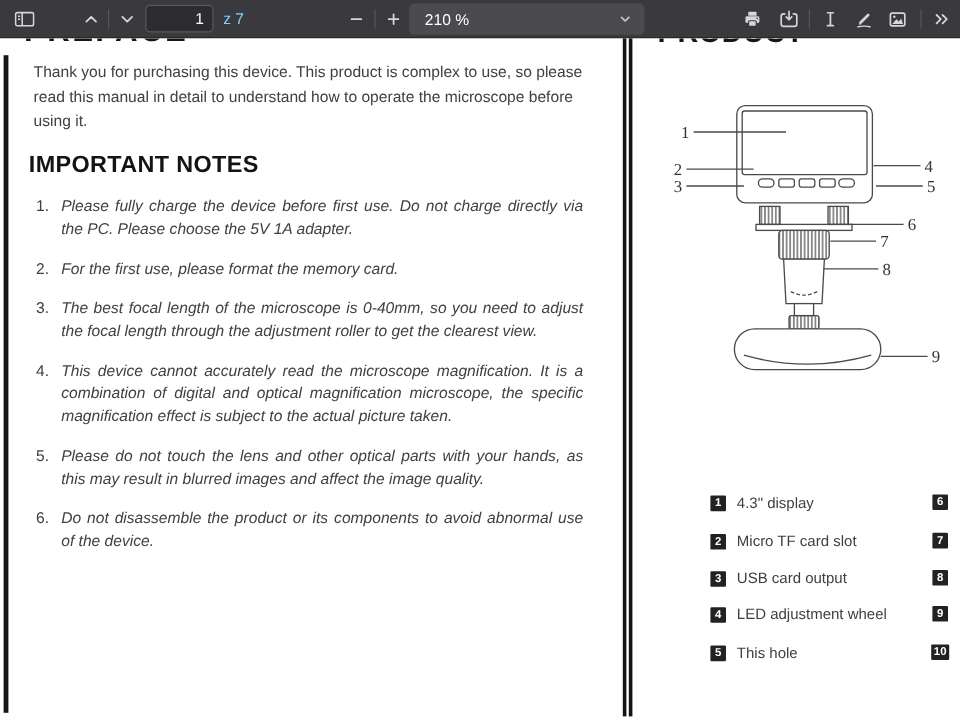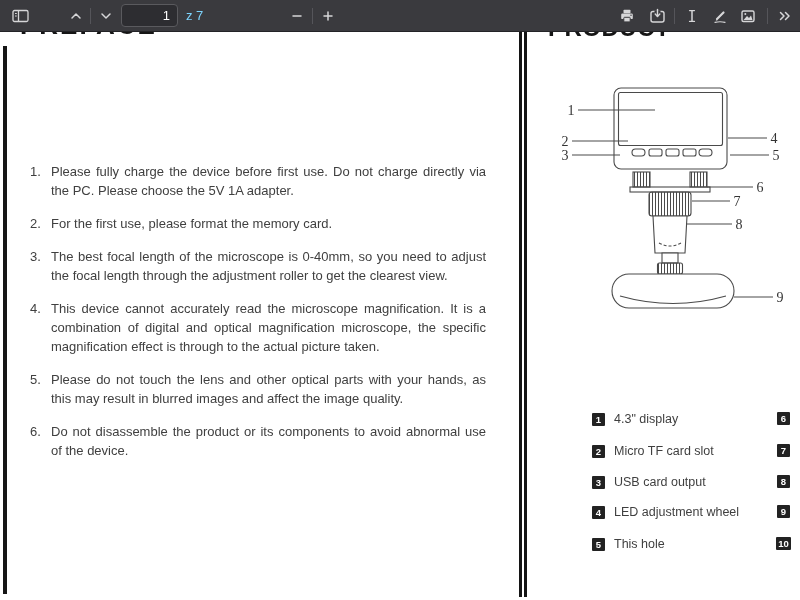--- a/index.html
+++ b/index.html
@@ -33,21 +33,21 @@
   .clip-left{left:20px;height:7px;font-size:26px;letter-spacing:2px;}
   .clip-left .inner{margin-top:-20px;}
   .clip-right{left:548px;height:9px;font-size:24px;letter-spacing:0.5px;}
   .clip-right .inner{margin-top:-17px;}
 
   .intro{position:absolute;left:28px;top:18px;width:464px;font-size:13px;line-height:20.5px;color:#404040;}
   .sec-head{position:absolute;left:24px;top:94px;font-size:19.5px;font-weight:bold;color:#141414;letter-spacing:0.3px;}
   .notes{position:absolute;left:30px;top:130px;width:456px;}
   .note{display:flex;margin-bottom:14px;font-size:13px;line-height:19px;color:#404040;}
   .note-num{width:21px;flex:none;}
-  .note-text{flex:1;text-align:justify;}
+  .note-text{flex:1;text-align:justify;font-style:italic;}
 
   
   .diagram{position:absolute;left:540px;top:38px;}
   .legend-row{position:absolute;display:flex;align-items:center;}
   .lg-sq{width:13px;height:13px;background:#222222;color:#ffffff;font-size:9.5px;font-weight:bold;
     text-align:center;line-height:13px;border-radius:1px;flex:none;}
   .lg-sq.wide{width:15px;}
   .lg-label{margin-left:9px;font-size:12.5px;color:#3f3f3f;white-space:nowrap;}
 </style>
 </head>
@@ -86,20 +86,26 @@
       </svg>
     </div>
     <div class="tb-sep" style="left:312px"></div>
     <div class="tb-btn" style="left:316px">
       <svg width="16" height="16" viewBox="0 0 16 16">
         <line x1="4" y1="8" x2="12" y2="8" stroke="#d6d6d8" stroke-width="1.5" stroke-linecap="round"></line>
         <line x1="8" y1="4" x2="8" y2="12" stroke="#d6d6d8" stroke-width="1.5" stroke-linecap="round"></line>
       </svg>
     </div>
 
+    <div class="zoom-dd">
+      <span class="zv">210 %</span>
+      <svg width="12" height="12" viewBox="0 0 12 12">
+        <polyline points="3,4.5 6,7.5 9,4.5" fill="none" stroke="#c9c9cb" stroke-width="1.4" stroke-linecap="round" stroke-linejoin="round"></polyline>
+      </svg>
+    </div>
 
     <div class="tb-btn" style="left:615px">
       <svg width="16" height="16" viewBox="0 0 16 16">
         <rect x="4.5" y="1.8" width="7" height="3.4" rx="0.8" fill="#d6d6d8"></rect>
         <rect x="2.2" y="5.5" width="11.6" height="5.6" rx="1.2" fill="#d6d6d8"></rect>
         <rect x="4.8" y="9.3" width="6.4" height="4.6" rx="0.8" fill="#d6d6d8" stroke="#3a3a3e" stroke-width="1"></rect>
         <circle cx="12" cy="7.3" r="0.7" fill="#3a3a3e"></circle>
       </svg>
     </div>
     <div class="tb-btn" style="left:645px">
@@ -142,37 +148,39 @@
   </div>
 
   <div class="doc">
     <div class="page-border-left"></div>
     <div class="divider-a"></div>
     <div class="divider-b"></div>
 
     <div class="clip-head clip-left">
       <span class="inner">PREFACE</span>
     </div>
+    <p class="intro" style="margin:0">Thank you for purchasing this device. This product is complex to use, so please read this manual in detail to understand how to operate the microscope before using it.</p>
+    <div class="sec-head">IMPORTANT NOTES</div>
 
     <div class="notes">
       <div class="note">
         <span class="note-num">1.</span>
         <div class="note-text">Please fully charge the device before first use. Do not charge directly via the PC. Please choose the 5V 1A adapter.</div>
       </div>
       <div class="note">
         <span class="note-num">2.</span>
         <div class="note-text">For the first use, please format the memory card.</div>
       </div>
       <div class="note">
         <span class="note-num">3.</span>
         <div class="note-text">The best focal length of the microscope is 0-40mm, so you need to adjust the focal length through the adjustment roller to get the clearest view.</div>
       </div>
       <div class="note">
         <span class="note-num">4.</span>
-        <div class="note-text">This device cannot accurately read the microscope magnification. It is a combination of digital and optical magnification microscope, the specific magnification effect is through to the actual picture taken.</div>
+        <div class="note-text">This device cannot accurately read the microscope magnification. It is a combination of digital and optical magnification microscope, the specific magnification effect is subject to the actual picture taken.</div>
       </div>
       <div class="note">
         <span class="note-num">5.</span>
         <div class="note-text">Please do not touch the lens and other optical parts with your hands, as this may result in blurred images and affect the image quality.</div>
       </div>
       <div class="note">
         <span class="note-num">6.</span>
         <div class="note-text">Do not disassemble the product or its components to avoid abnormal use of the device.</div>
       </div>
     </div>

